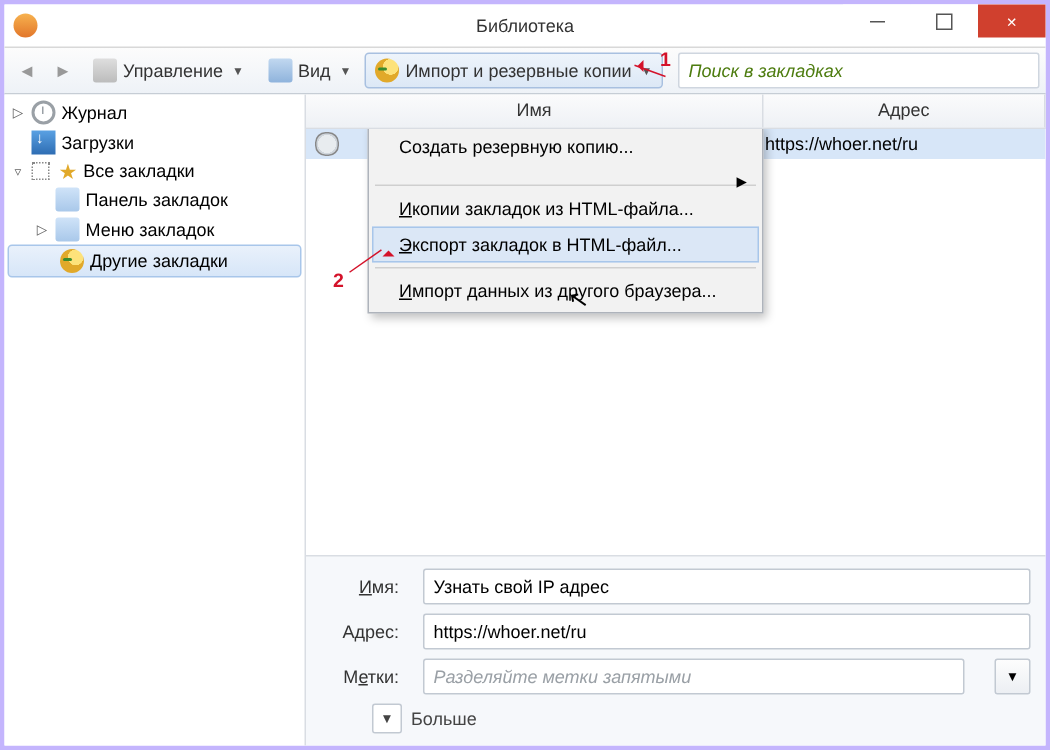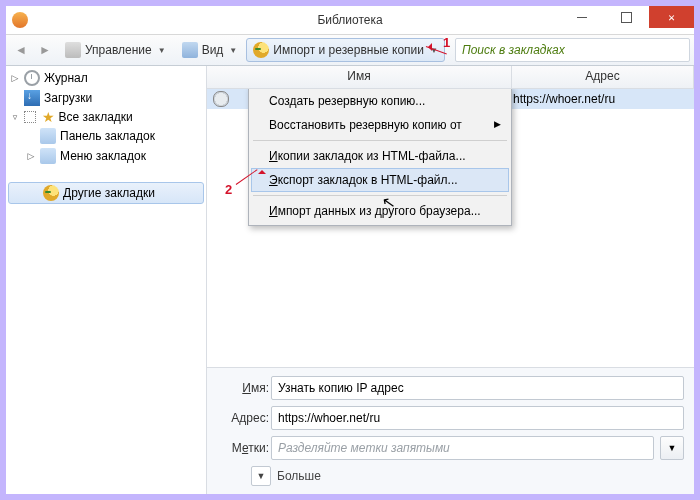--- a/index.html
+++ b/index.html
@@ -1,16 +1,16 @@
 <!DOCTYPE html>
 <html><head>
 <meta charset="utf-8">
 <style>
 html,body{margin:0;padding:0;font-family:"Segoe UI",Tahoma,sans-serif;font-size:12px;color:#000;background:#fff}
-.window{width:700px;height:500px;border:6px solid #c4b5fd;box-sizing:border-box;display:flex;flex-direction:column;position:relative;background:#fff}
+.window{width:700px;height:500px;border:3px solid #c4b5fd;box-sizing:border-box;display:flex;flex-direction:column;position:relative;background:#fff}
 .titlebar{height:28px;background:#fff;display:flex;align-items:center;border-bottom:1px solid #d8d8d8;position:relative}
 .titlebar .app-icon{width:16px;height:16px;margin:0 6px;border-radius:8px;background:linear-gradient(#f7b24f,#e2762a);display:inline-block}
 .titlebar .title{position:absolute;left:0;right:0;text-align:center;pointer-events:none;color:#333}
 .winbtns{position:absolute;right:0;top:0;display:flex;height:22px}
 .winbtn{width:45px;height:22px;display:flex;align-items:center;justify-content:center;font-family:Consolas,monospace;background:#fff;color:#555}
 .winbtn.min::before{content:"";width:10px;border-top:1px solid #555}
 .winbtn.max::before{content:"";width:9px;height:9px;border:1px solid #555}
 .winbtn.close{background:#d0402e;color:#fff}
 .winbtn.close::before{content:"✕";font-size:11px}
 .menubar{height:30px;background:linear-gradient(#fcfcfc,#eef2f7);border-bottom:1px solid #c6cdd5;display:flex;align-items:center;padding:0 4px;gap:2px}
@@ -20,21 +20,21 @@
 .tbtn .dd{font-size:8px;color:#555;margin-left:2px}
 .ic{width:16px;height:16px;display:inline-block;flex:none}
 .ic-org{background:linear-gradient(#dedede,#bcbcbc);border-radius:2px}
 .ic-view{background:linear-gradient(#c1d8f0,#8fb3dc);border-radius:2px}
 .ic-import{background:radial-gradient(circle at 65% 35%,#fde27a 35%,#e1a92a 36%);border-radius:8px;position:relative}
 .ic-import::after{content:"";position:absolute;left:2px;top:6px;width:6px;height:2px;background:#3a8b2c;border-radius:1px}
 .search{flex:1;margin-left:8px;height:22px;border:1px solid #cfd6df;background:#fff;border-radius:2px;display:flex;align-items:center;padding:0 6px;color:#4d7c0f;font-style:italic}
 .body{flex:1;display:flex;min-height:0}
 .sidebar{width:200px;border-right:1px solid #d9dde3;background:#fff;overflow:hidden;padding-top:2px}
 .tree-item{display:flex;align-items:center;gap:4px;padding:2px 4px;white-space:nowrap}
-.tree-item.sel{background:linear-gradient(#e9f1fb,#d7e6f8);border:1px solid #a8c6ea;border-radius:3px;margin:16px 2px}
+.tree-item.sel{background:linear-gradient(#e9f1fb,#d7e6f8);border:1px solid #a8c6ea;border-radius:3px;margin:0 2px}
 .twisty{width:10px;text-align:center;color:#666;font-size:9px}
 .twisty.none{visibility:hidden}
 .ic-clock{border:2px solid #9aa0a6;border-radius:8px;position:relative;width:12px;height:12px}
 .ic-clock::after{content:"";position:absolute;left:5px;top:2px;width:1px;height:5px;background:#9aa0a6}
 .ic-dl{background:linear-gradient(#5aa1e3,#2e6db3);position:relative}
 .ic-dl::after{content:"↓";color:#fff;font-size:10px;position:absolute;left:3px;top:0}
 .ic-tag{background:linear-gradient(#f2c84c,#d89b1f);transform:rotate(45deg);width:12px;height:12px;margin:2px;border-radius:2px}
 .ic-star{color:#e1a92a;font-size:14px;line-height:14px}
 .ic-folder{background:linear-gradient(#cfe3f8,#a9c8ea);border-radius:2px}
 .dotbox{width:10px;height:10px;border:1px dotted #888;margin-right:2px}
@@ -47,21 +47,21 @@
 .cell{padding:0 6px;overflow:hidden;text-overflow:ellipsis;white-space:nowrap}
 .ic-globe{width:14px;height:14px;border:1px solid #888;border-radius:7px;background:radial-gradient(circle,#e8ecef 60%,#cfd5db 61%)}
 .menu{position:absolute;left:41px;top:-3px;width:258px;background:#f2f2f2;border:1px solid #aeb3bb;box-shadow:2px 3px 6px rgba(0,0,0,.25);padding:2px}
 .mi{padding:5px 18px;white-space:nowrap;position:relative}
 .mi.hl{background:#dbe7f6;border:1px solid #a8c6ea;border-radius:0;padding:4px 17px}
 .mi .sub{position:absolute;right:8px;top:6px;font-size:9px}
 .msep{height:1px;background:#cfcfcf;margin:3px 2px}
 .u{text-decoration:underline}
 .cursor{position:absolute;left:175px;top:104px;font-size:16px;color:#000;pointer-events:none;transform:rotate(-10deg)}
 .details{border-top:1px solid #d9dde3;background:#f6f8fb;padding:8px 10px}
-.fr{display:flex;align-items:center;margin-bottom:6px;gap:2px}
+.fr{display:flex;align-items:center;margin-bottom:6px;gap:16px}
 .fr label{width:52px;text-align:right;color:#333}
 .fld{flex:1;height:22px;border:1px solid #c2c9d2;background:#fff;border-radius:2px;padding:0 6px;display:flex;align-items:center;min-width:0}
 .fld.ph{color:#9aa0a6;font-style:italic}
 .tagbtn{width:22px;height:22px;border:1px solid #c2c9d2;background:linear-gradient(#fdfdfd,#eceff3);border-radius:2px;display:flex;align-items:center;justify-content:center;margin-left:4px}
 .more{display:flex;align-items:center;gap:6px;padding-left:34px;color:#444}
 .chev{width:18px;height:18px;border:1px solid #c2c9d2;background:#fff;display:flex;align-items:center;justify-content:center;border-radius:2px;font-size:9px}
 .ann{position:absolute;pointer-events:none;color:#d4122a;font-weight:bold;font-size:13px}
 .ann.l1{left:437px;top:29px}
 .ann.arrow1{position:absolute;left:420px;top:40px;width:24px;height:14px;pointer-events:none}
 .ann.arrow1::before{content:"";position:absolute;left:0;top:0;width:22px;border-top:1px solid #d4122a;transform:rotate(20deg);transform-origin:left}
@@ -155,37 +155,36 @@
           <div class="cell" style="width:288px;display:flex;align-items:center;gap:6px">
             <span class="ic-globe"></span>
             <span></span>
           </div>
           <div class="cell" style="flex:1">https://whoer.net/ru</div>
         </div>
 
         <div class="menu">
           <div class="mi">Создать резервную копию...</div>
           <div class="mi">
-            <span>Восстановить резервную копию от</span>
             <span class="sub">▶</span>
           </div>
           <div class="msep"></div>
           <div class="mi"><span class="u">И</span><span>копии закладок из HTML-файла...</span></div>
           <div class="mi hl"><span class="u">Э</span><span>кспорт закладок в HTML-файл...</span></div>
           <div class="msep"></div>
           <div class="mi"><span class="u">И</span><span>мпорт данных из другого браузера...</span></div>
         </div>
         <div class="cursor">↖</div>
       </div>
 
       <div class="details">
         <div class="fr">
           <label><span class="u">И</span>мя:</label>
           <div class="fld">
-              <span>Узнать копию IP адрес</span>
+              <span>Узнать свой IP адрес</span>
             </div>
         </div>
         <div class="fr">
           <label>Адрес:</label>
           <div class="fld">
               <span>https://whoer.net/ru</span>
             </div>
         </div>
         <div class="fr">
           <label>М<span class="u">е</span>тки:</label>

